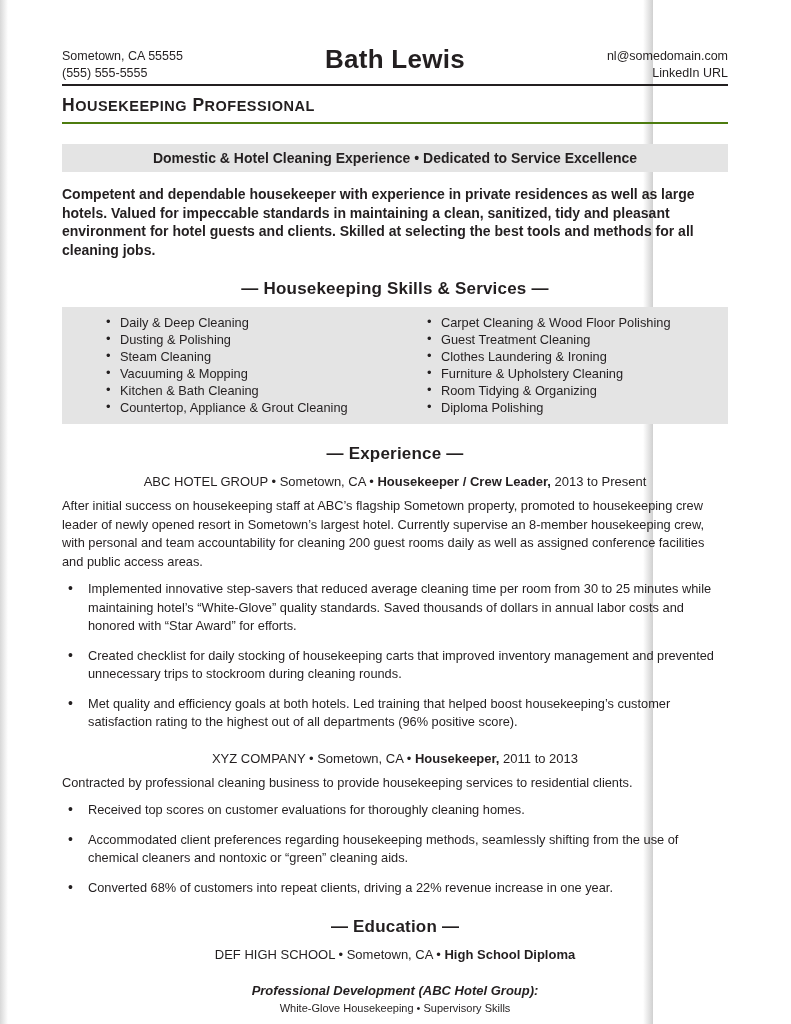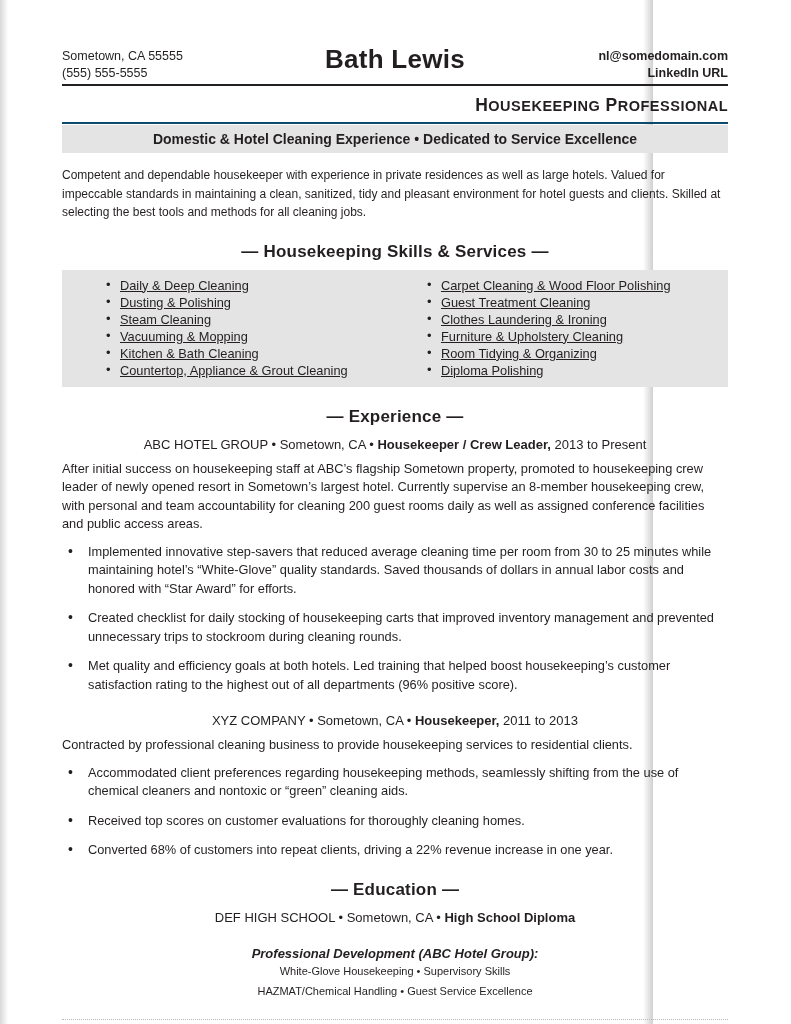--- a/index.html
+++ b/index.html
@@ -46,56 +46,57 @@
     border-bottom: 2px solid #231f20;
     padding-bottom: 2px;
   }
   .hdr-left, .hdr-right {
     font-size: 12.5px;
     line-height: 17px;
     white-space: nowrap;
     padding-top: 4px;
   }
   .hdr-left { text-align: left; width: 190px;}
-  .hdr-right { text-align: right; width: 190px; font-weight: bold; }
+  .hdr-right { text-align: right; width: 190px; }
   .hdr-name {
     flex: 1;
     text-align: center;
     font-size: 26px;
     font-weight: bold;
     letter-spacing: 0.3px;
     line-height: 30px;
   }
 
   .jobtitle {
-    text-align: right;
+    text-align: left;
     font-size: 17.5px;
     font-weight: bold;
     letter-spacing: 0.5px;
     padding: 9px 0 6px 0;
-    border-bottom: 2px solid #0c4a6e;
+    border-bottom: 2px solid #4d7c0f;
   }
   .jobtitle .small-caps {
     font-size: 14.5px;
   }
 
   .tagline {
     background: #e4e4e4;
     text-align: center;
     font-size: 14px;
     font-weight: bold;
     padding: 6px 0 6px 0;
-    margin-top: 1px;
+    margin-top: 20px;
   }
 
   .summary {
-    font-size: 12px;
+    font-size: 14px;
     line-height: 18.5px;
     margin-top: 13px;
     text-align: left;
+    font-weight: bold;
   }
 
   .section-head {
     text-align: center;
     font-size: 17px;
     font-weight: bold;
     margin-top: 20px;
     margin-bottom: 8px;
     letter-spacing: 0.2px;
   }
@@ -113,21 +114,20 @@
   .skills-col ul {
     margin: 0;
     padding: 0 0 0 44px;
     list-style: none;
   }
   .skills-col li {
     font-size: 12.8px;
     line-height: 17px;
     padding: 0 0 0 14px;
     position: relative;
-    text-decoration: underline;
   }
   .skills-col li:before {
     content: "\2022";
     position: absolute;
     left: 0;
     top: -1px;
     font-size: 13px;
   }
   .skills-col.right ul { padding-left: 32px; }
 
@@ -252,22 +252,22 @@
         <div class="para">After initial success on housekeeping staff at ABC’s flagship Sometown property, promoted to housekeeping crew leader of newly opened resort in Sometown’s largest hotel. Currently supervise an 8-member housekeeping crew, with personal and team accountability for cleaning 200 guest rooms daily as well as assigned conference facilities and public access areas.</div>
         <ul class="bullets">
           <li>Implemented innovative step-savers that reduced average cleaning time per room from 30 to 25 minutes while maintaining hotel’s “White-Glove” quality standards. Saved thousands of dollars in annual labor costs and honored with “Star Award” for efforts.</li>
           <li>Created checklist for daily stocking of housekeeping carts that improved inventory management and prevented unnecessary trips to stockroom during cleaning rounds.</li>
           <li>Met quality and efficiency goals at both hotels. Led training that helped boost housekeeping’s customer satisfaction rating to the highest out of all departments (96% positive score).</li>
         </ul>
         <div class="spacer-sm"></div>
         <div class="job-line"><span>XYZ COMPANY</span><span> • </span><span>Sometown, CA</span><span> • </span><b>Housekeeper,</b><span> 2011 to 2013</span></div>
         <div class="para">Contracted by professional cleaning business to provide housekeeping services to residential clients.</div>
         <ul class="bullets">
+          <li>Received top scores on customer evaluations for thoroughly cleaning homes.</li>
           <li>Accommodated client preferences regarding housekeeping methods, seamlessly shifting from the use of chemical cleaners and nontoxic or “green” cleaning aids.</li>
-          <li>Received top scores on customer evaluations for thoroughly cleaning homes.</li>
           <li>Converted 68% of customers into repeat clients, driving a 22% revenue increase in one year.</li>
         </ul>
       </div>
 
     <div class="section-head">— Education —</div>
     <div class="edu-line">
       <span>DEF HIGH SCHOOL</span><span> • </span><span>Sometown, CA</span><span> • </span><b>High School Diploma</b>
     </div>
     <div class="pd-head">Professional Development (ABC Hotel Group):</div>
     <div id="pd-lines">

